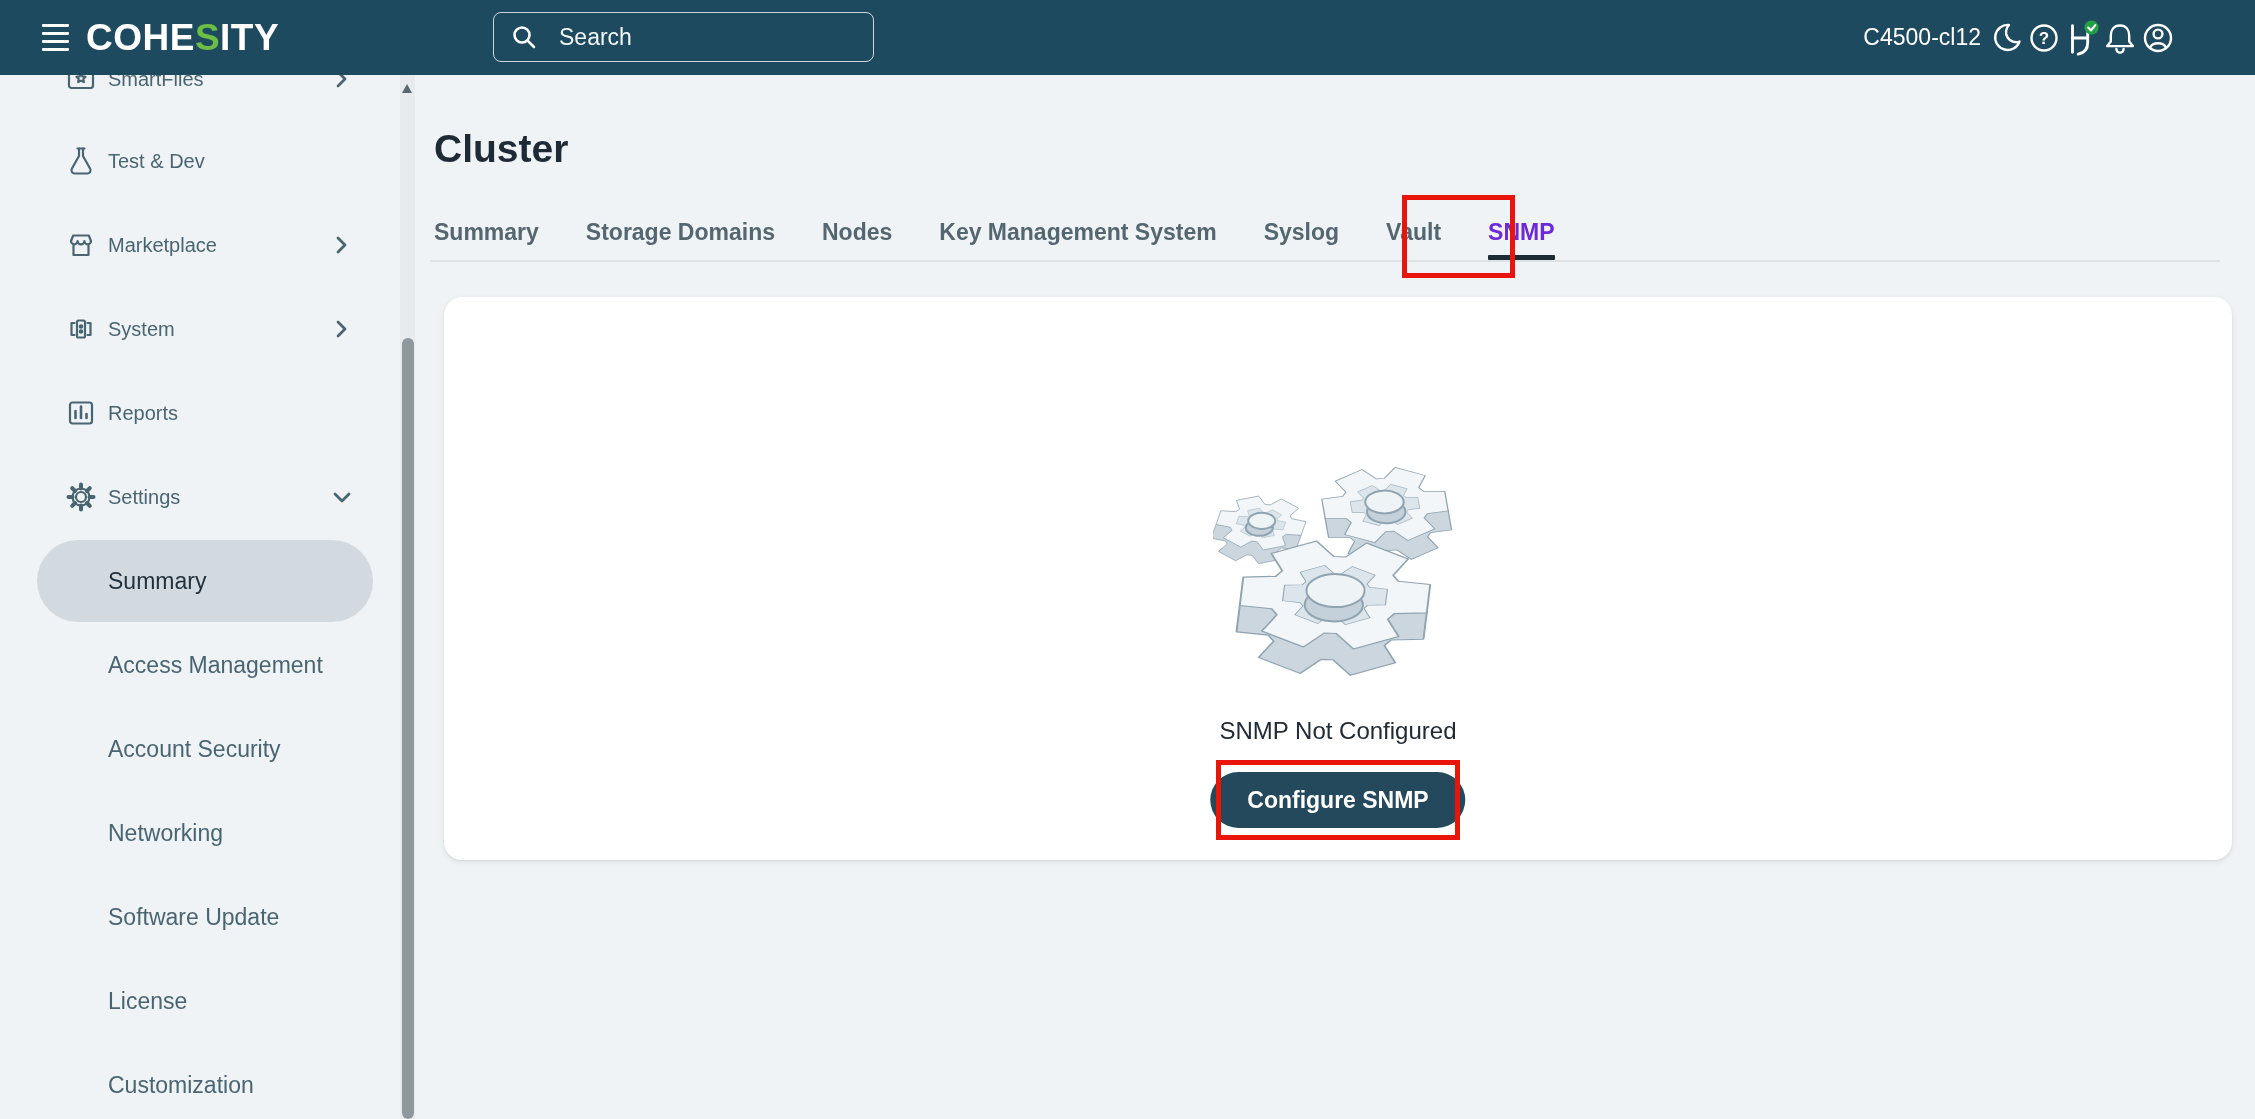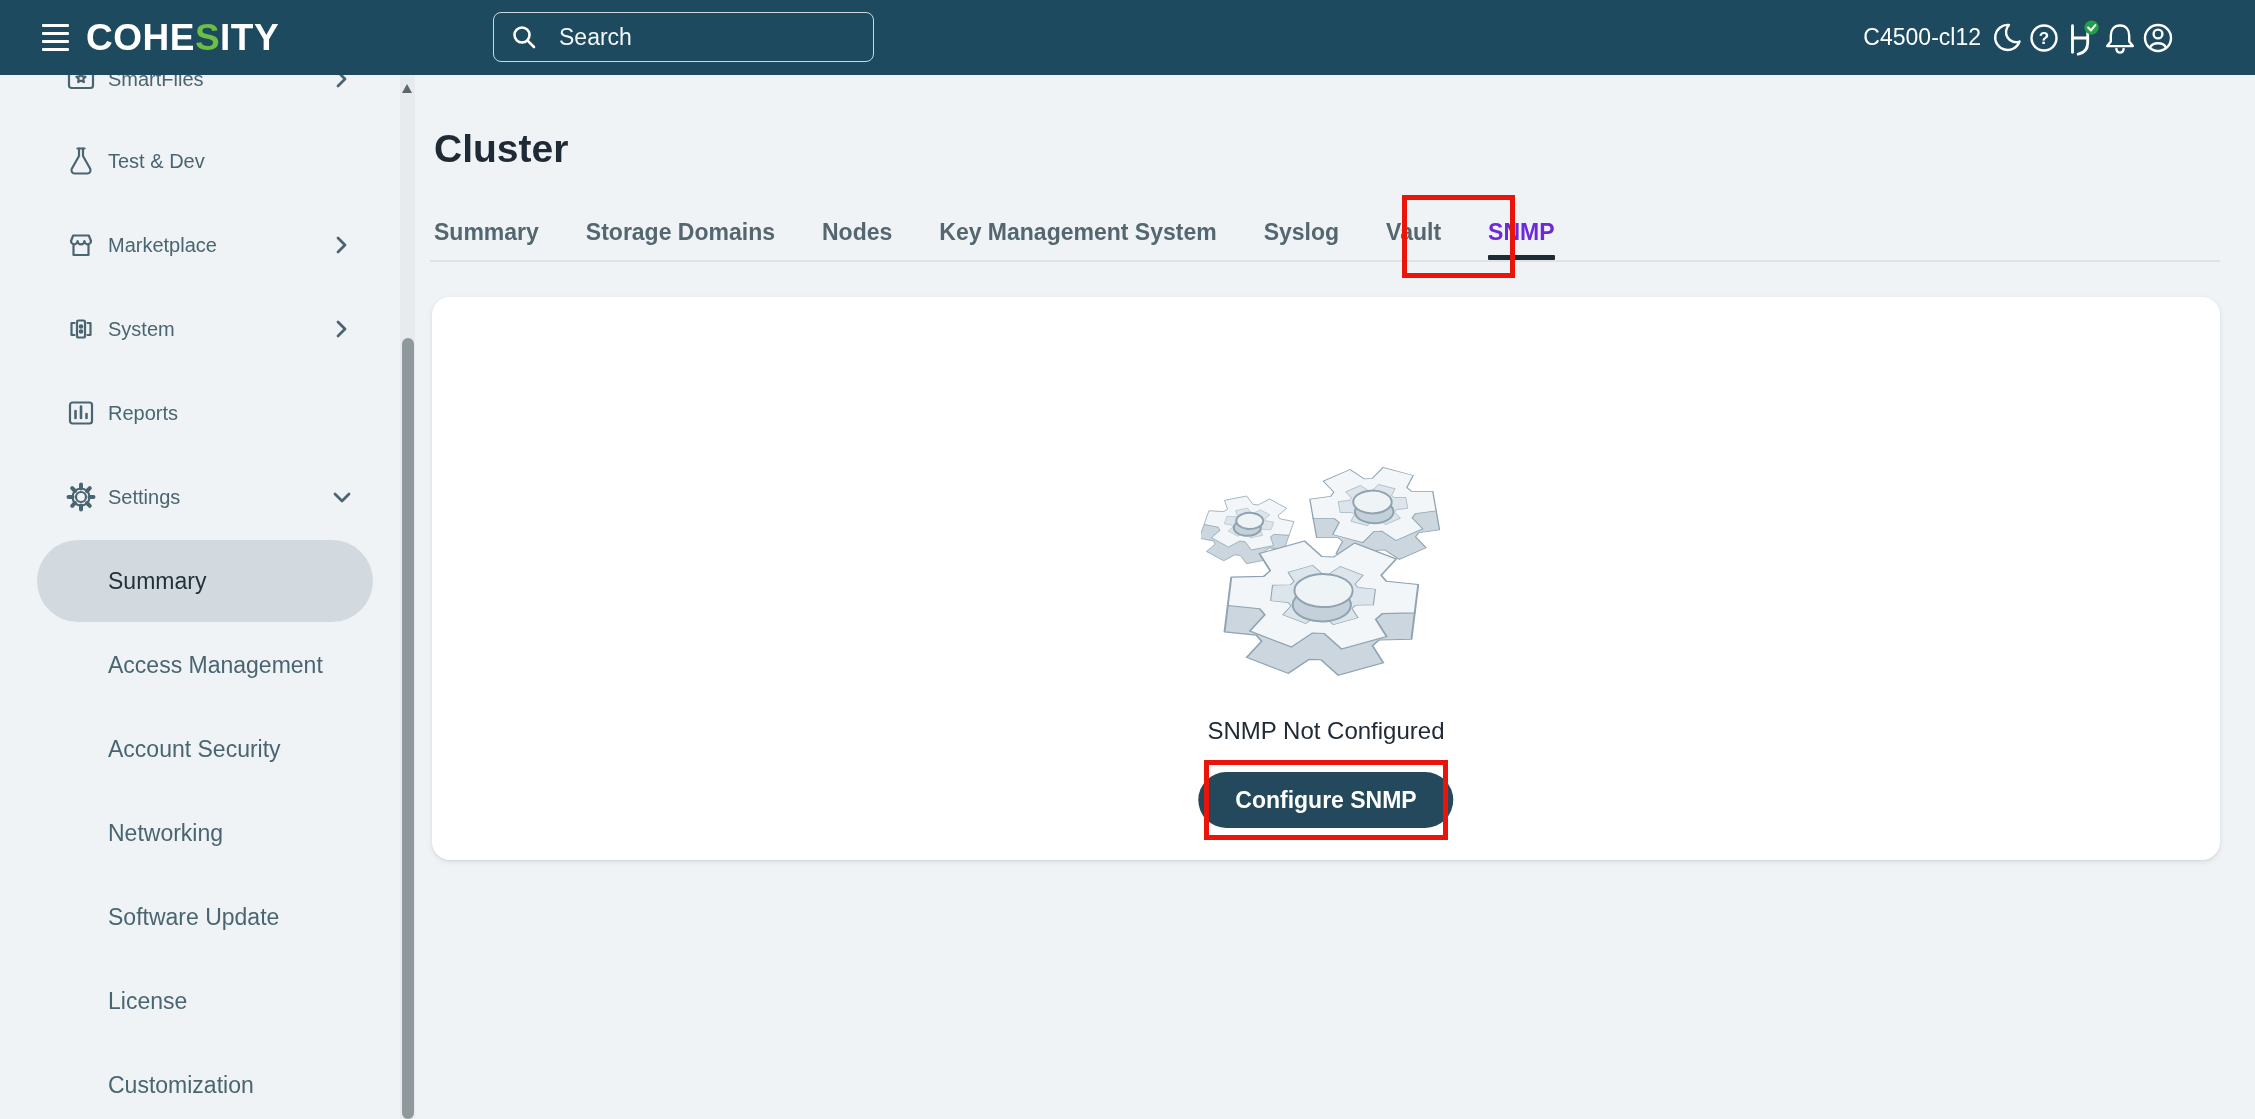--- a/index.html
+++ b/index.html
@@ -41,21 +41,21 @@
   .tabs { position:absolute; left:434px; top:204px; height:56px; display:flex; gap:47px; align-items:center; z-index:2; }
   .tab { position:relative; height:56px; display:flex; align-items:center; font-size:23px; font-weight:600; color:#54666F; cursor:pointer; white-space:nowrap; }
   .tab.active { color:#6d28d9; }
   .tab.active .underline { position:absolute; left:0; right:0; bottom:0; height:5px; background:#1E2B35; border-radius:1px; }
   .tabs-divider { position:absolute; left:430px; top:260px; width:1790px; height:2px; background:#DDE2E5; z-index:1; }
 
   .annotation { position:absolute; border:5px solid #E9150B; z-index:15; pointer-events:none; }
   .anno-tab { left:1402px; top:195px; width:113px; height:83px; }
   .anno-btn { left:50%; transform:translateX(-50%); top:463px; width:244px; height:80px; }
 
-  .card { position:absolute; left:432px; top:297px; width:1788px; height:563px; background:#fff; border-radius:18px; box-shadow:0 1px 2px rgba(16,24,40,.07), 0 2px 6px rgba(16,24,40,.08); z-index:2; }
+  .card { position:absolute; left:444px; top:297px; width:1788px; height:563px; background:#fff; border-radius:18px; box-shadow:0 1px 2px rgba(16,24,40,.07), 0 2px 6px rgba(16,24,40,.08); z-index:2; }
   .gears { position:absolute; left:50%; transform:translateX(-50%); top:160px; }
   .empty-msg { position:absolute; left:0; top:420px; width:100%; text-align:center; font-size:24px; color:#212B36; }
   .cfg-btn { position:absolute; left:50%; transform:translateX(-50%); top:475px; height:56px; border:none; border-radius:28px; background:#24495C; color:#fff; font-size:23px; font-weight:700; padding:0 37px; cursor:pointer; font-family:"Liberation Sans",sans-serif; white-space:nowrap; }
 
   svg.stroke-ic { stroke:#4A6572; fill:none; stroke-width:2.2; stroke-linecap:round; stroke-linejoin:round; }
   svg.white-ic { stroke:#fff; fill:none; stroke-width:2.4; stroke-linecap:round; stroke-linejoin:round; }
 </style>
 </head>
 <body>
 

